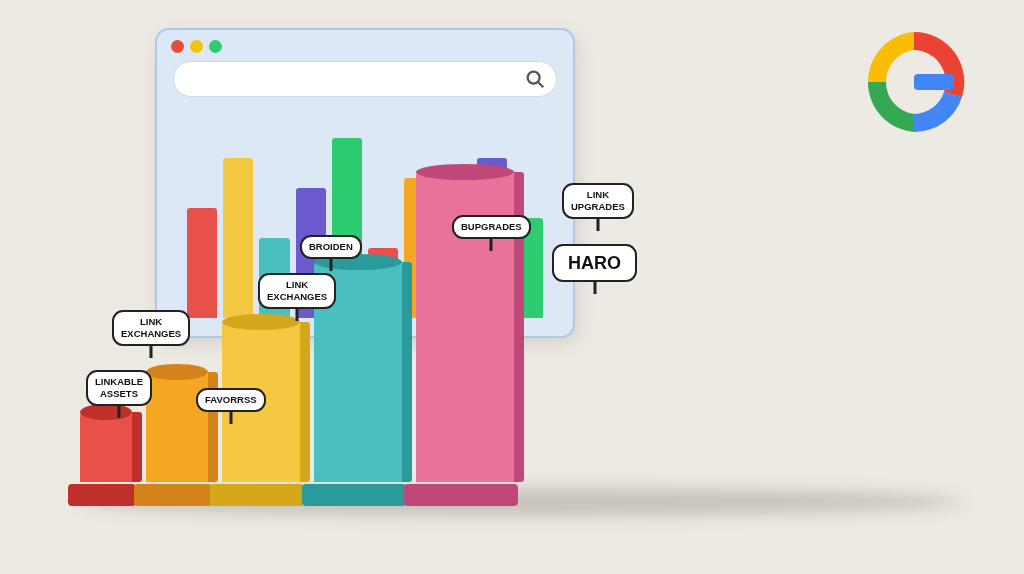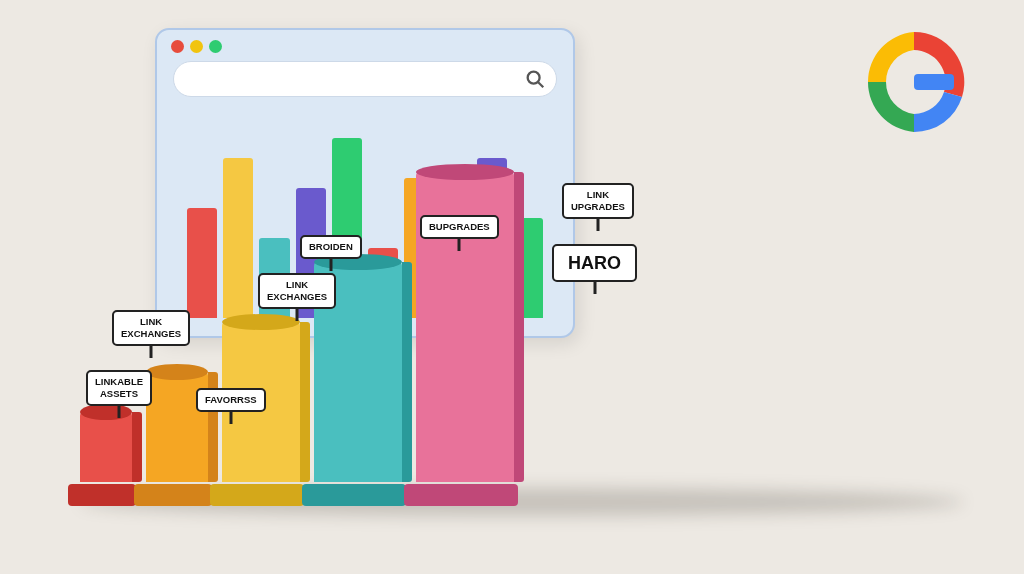--- a/index.html
+++ b/index.html
@@ -131,21 +131,21 @@
       height: 18px;
       border-radius: 4px;
       margin-top: 2px;
     }
 
     
     .label-sign {
       position: absolute;
       background: white;
       border: 2.5px solid #222;
-      border-radius: 5px;
+      border-radius: 11px;
       padding: 4px 7px;
       font-size: 9.5px;
       font-weight: 900;
       text-transform: uppercase;
       line-height: 1.25;
       text-align: center;
       color: #111;
       z-index: 10;
       white-space: nowrap;
     }
@@ -258,21 +258,21 @@
   </div>
 
   <div class="label-sign" style="left: 258px; bottom: 265px;">
     LINK<br>EXCHANGES
   </div>
 
   <div class="label-sign" style="left: 300px; bottom: 315px;">
     BROIDEN
   </div>
 
-  <div class="label-sign" style="left: 420px; bottom: 335px;">
+  <div class="label-sign" style="left: 452px; bottom: 335px;">
     BUPGRADES
   </div>
 
 
   <div class="label-sign" style="left: 562px; bottom: 355px;">
     LINK<br>UPGRADES
   </div>
 
   <div class="label-sign" style="left: 552px; bottom: 292px; font-size: 18px; padding: 6px 14px;">
     <strong>HARO</strong>

